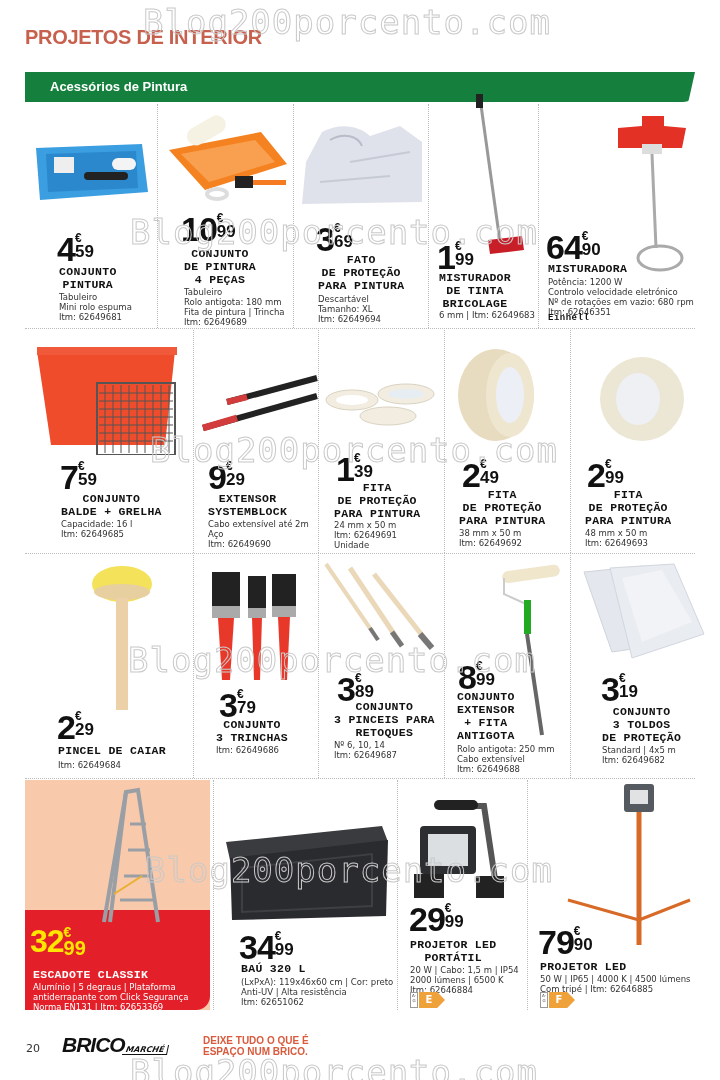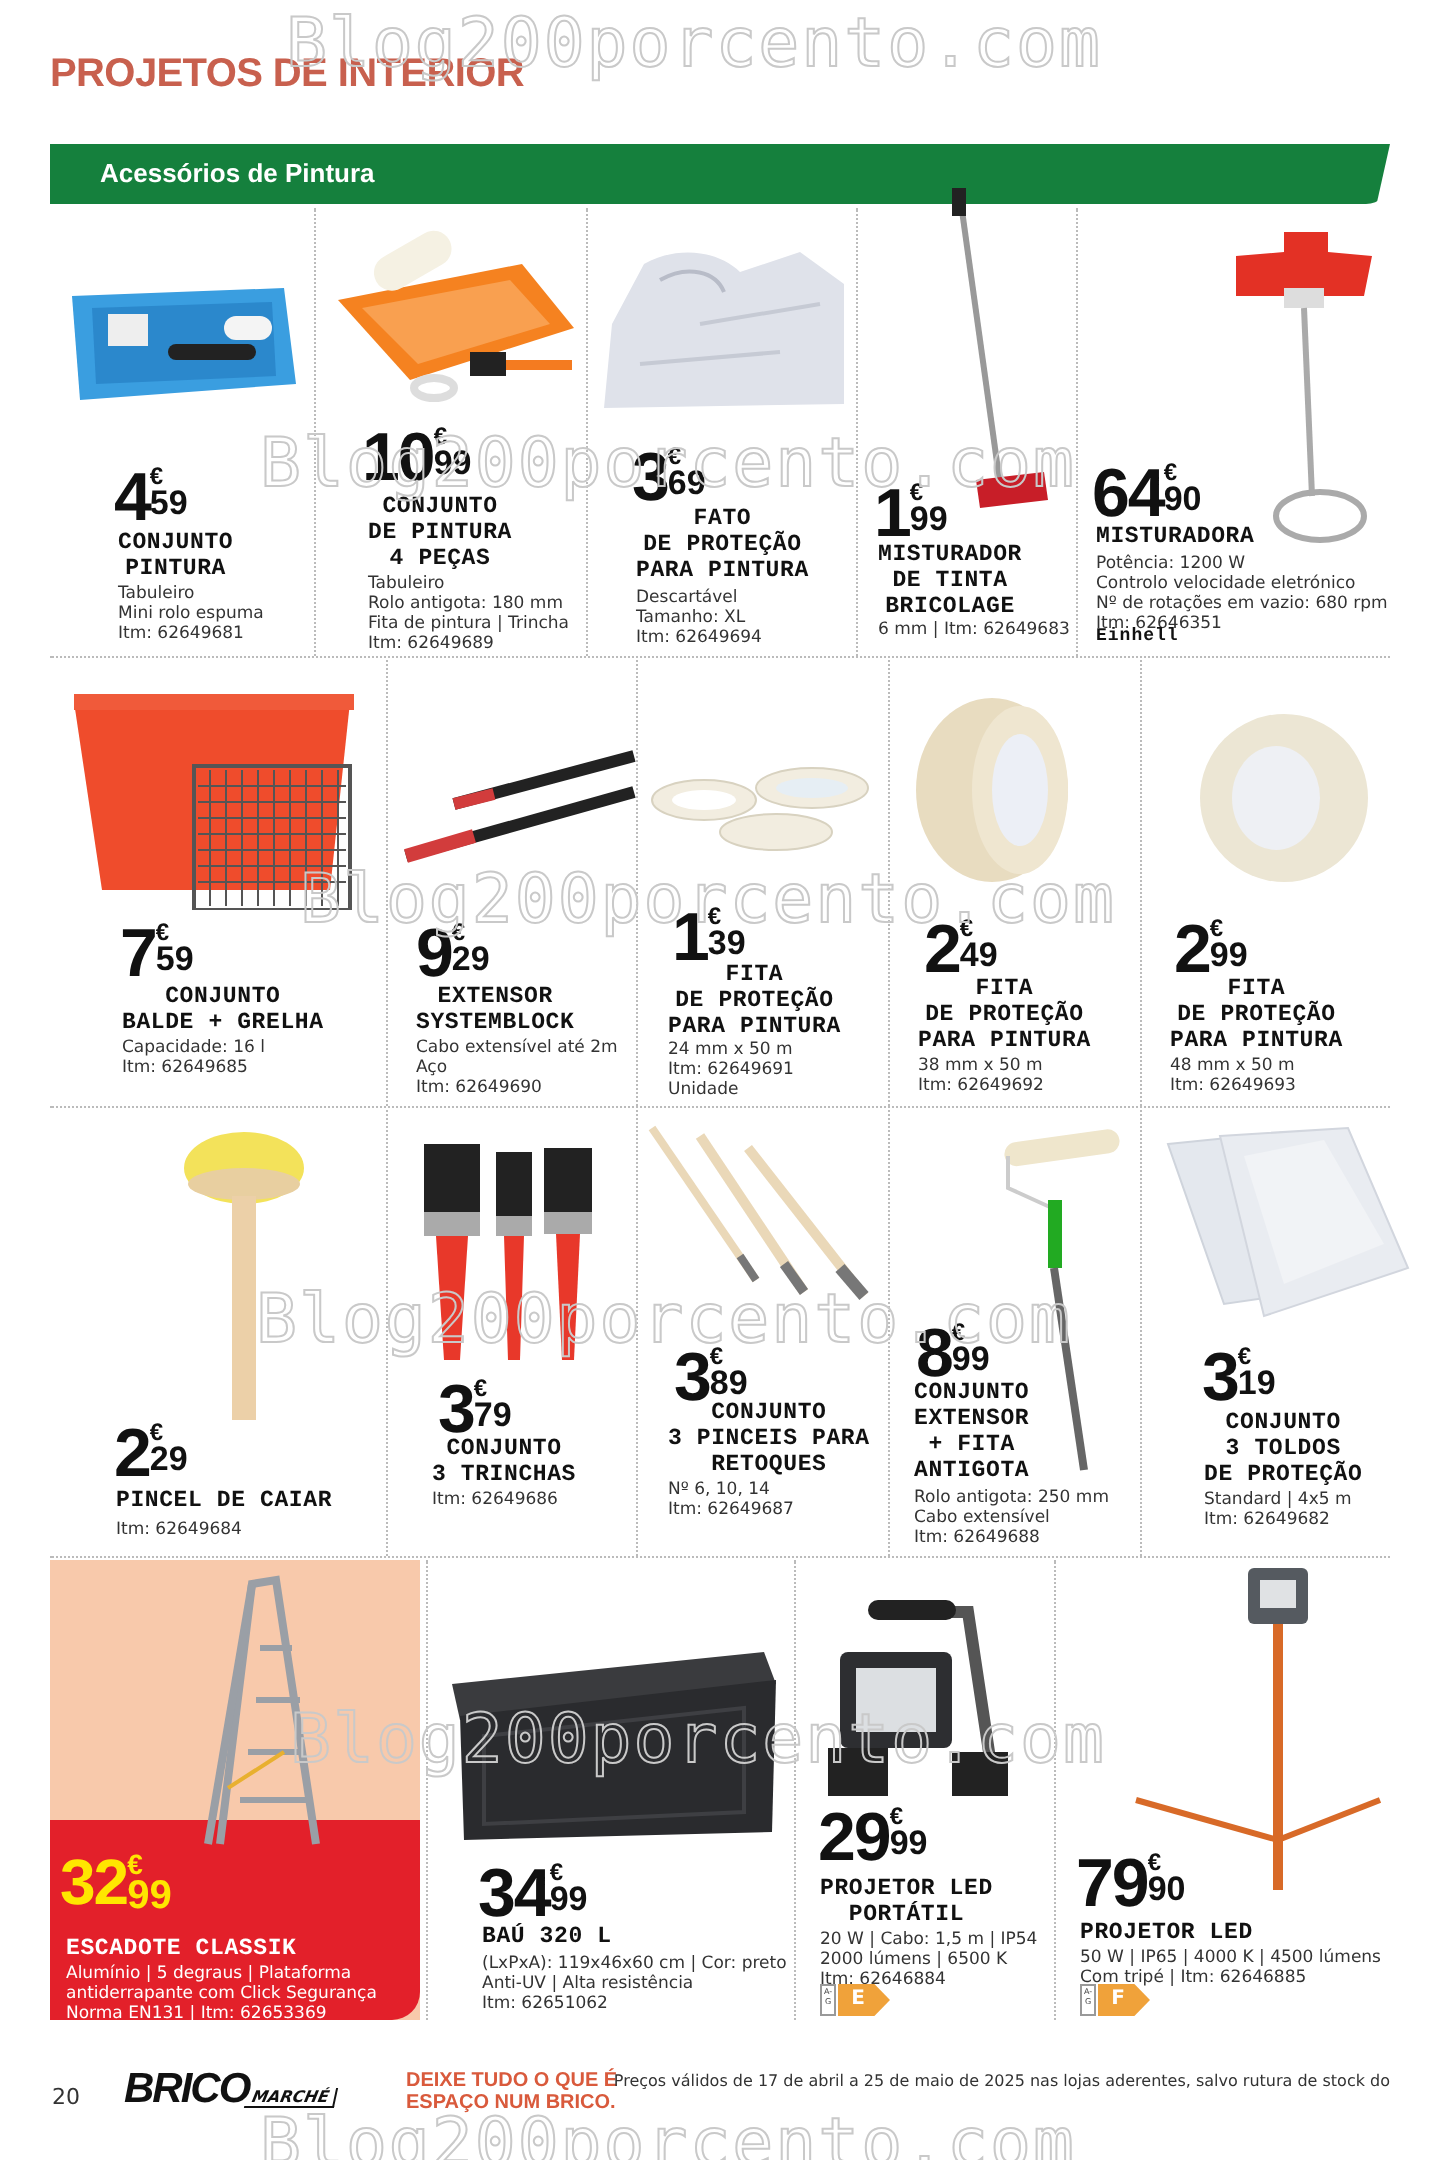--- a/index.html
+++ b/index.html
@@ -517,14 +517,13 @@
 
 <div class="footer-num">20</div>
 <div class="brand">
   <span class="bric">BRICO</span><span class="marche">MARCHÉ</span>
 </div>
 <div class="slogan">
   <div>DEIXE TUDO O QUE É</div>
     <div>ESPAÇO NUM BRICO.</div>
 </div>
 <div class="disclaimer">
-  <div>Preços válidos de 17 de abril a 25 de maio de 2025 nas lojas aderentes, salvo rutura de stock do</div>
 </div>
 
 </body></html>

